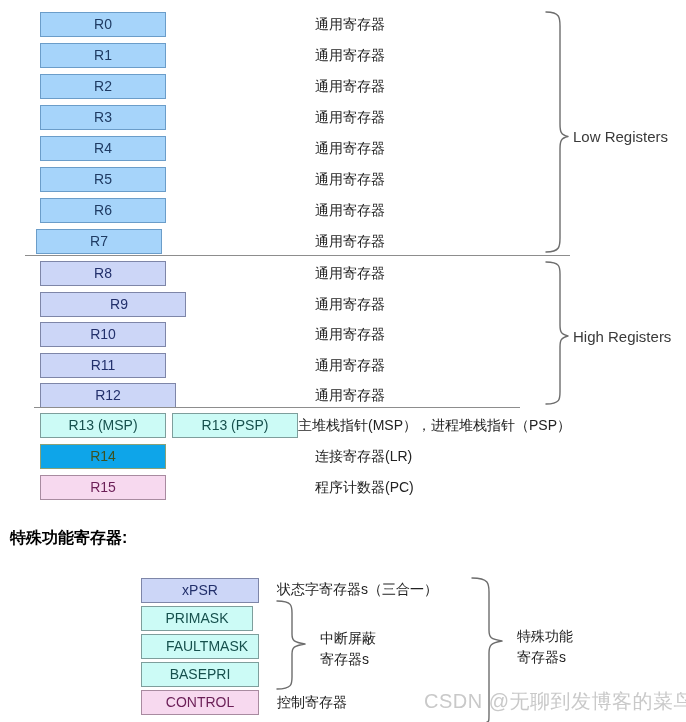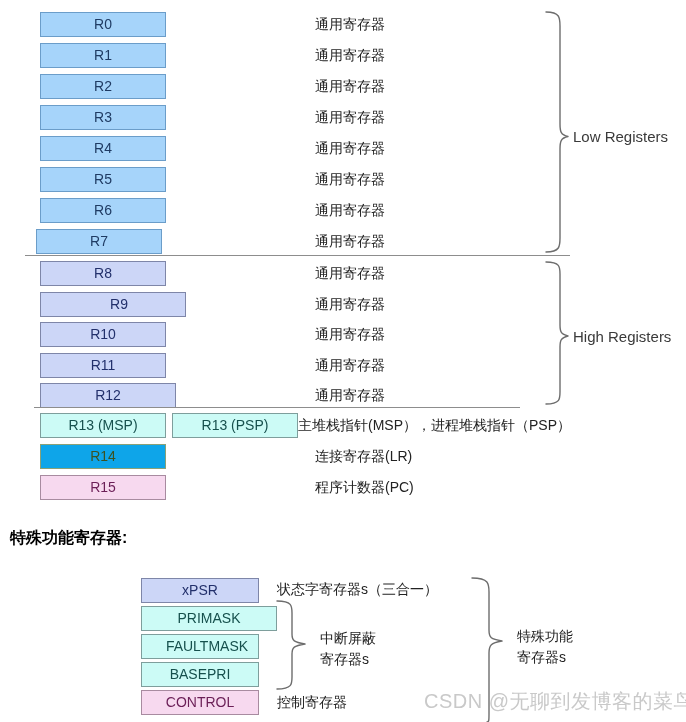--- a/index.html
+++ b/index.html
@@ -165,21 +165,21 @@
   <div class="rule" style="left:25px; top:255px; width:545px;"></div>
   <div class="rule" style="left:34px; top:407px; width:486px;"></div>
 
   <div class="brace-label" style="left:573px; top:127px;">Low Registers</div>
   <div class="brace-label" style="left:573px; top:327px;">High Registers</div>
 
   <div class="section-title" style="left:10px; top:528px;">特殊功能寄存器:</div>
 
   <div>
     <div class="reg-box xpsr" style="left:141px; top:578px; width:118px;">xPSR</div>
-    <div class="reg-box mask" style="left:141px; top:606px; width:136px;">PRIMASK</div>
+    <div class="reg-box mask" style="left:141px; top:606px; width:112px;">PRIMASK</div>
     <div class="reg-box mask" style="left:141px; top:634px; width:118px;padding-left:14px;">FAULTMASK</div>
     <div class="reg-box mask" style="left:141px; top:662px; width:118px;">BASEPRI</div>
     <div class="reg-box control" style="left:141px; top:690px; width:118px;">CONTROL</div>
   </div>
 
   <div>
     <div class="desc" style="left:277px; top:580px;">状态字寄存器s（三合一）</div>
     <div class="desc" style="left:320px; top:629px;">中断屏蔽</div>
     <div class="desc" style="left:320px; top:650px;">寄存器s</div>
     <div class="desc" style="left:277px; top:693px;">控制寄存器</div>

